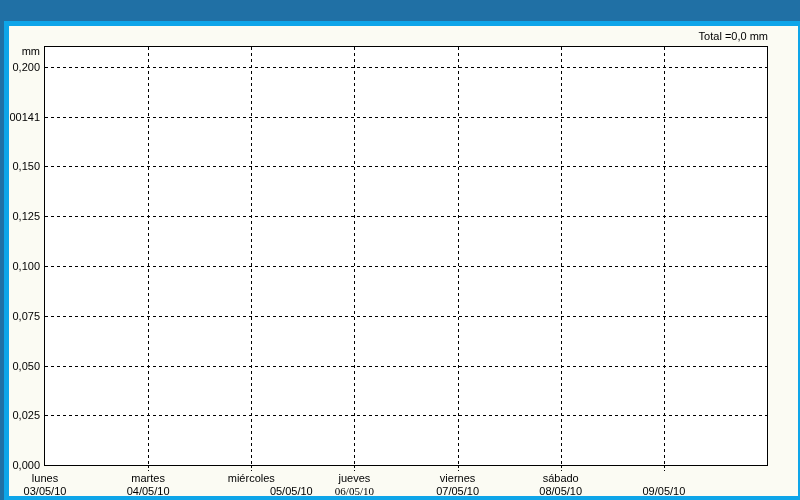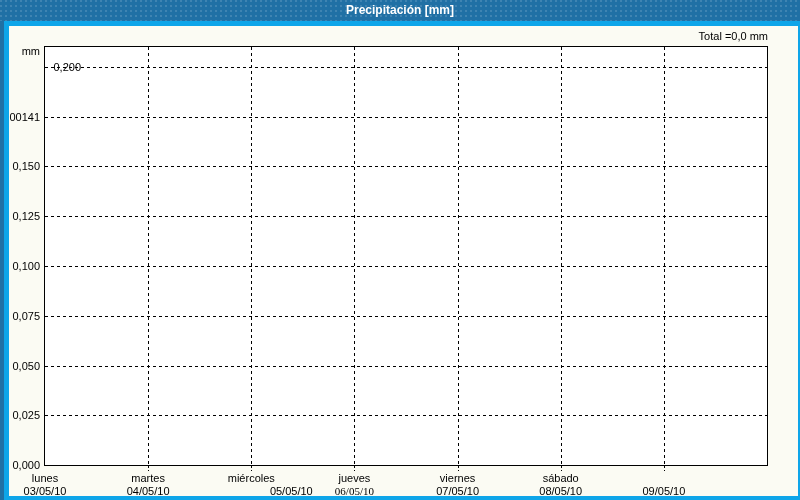--- a/index.html
+++ b/index.html
@@ -89,23 +89,20 @@
     color: #000000;
     white-space: nowrap;
   }
   .daylab  { top: 446px; }
   .datelab { top: 459px; }
 </style>
 </head>
 <body>
 
 <div class="stage">
-  <div class="titlebar">
-    <span>Precipitación [mm]</span>
-  </div>
   <div class="content">
     <div class="total">Total =0,0 mm</div>
     <div class="unit">mm</div>
     <div class="plot" id="plot">
         <div class="hgrid" style="top: 368.2px;"></div>
         <div class="hgrid" style="top: 318.5px;"></div>
         <div class="hgrid" style="top: 268.7px;"></div>
         <div class="hgrid" style="top: 219px;"></div>
         <div class="hgrid" style="top: 169.2px;"></div>
         <div class="hgrid" style="top: 119.4px;"></div>
@@ -120,21 +117,21 @@
       </div>
     <div id="axis-labels">
         <div class="ylab" style="position: absolute; top: 432px;">0,000</div>
         <div class="ylab" style="position: absolute; top: 382.2px;">0,025</div>
         <div class="ylab" style="position: absolute; top: 332.5px;">0,050</div>
         <div class="ylab" style="position: absolute; top: 282.7px;">0,075</div>
         <div class="ylab" style="position: absolute; top: 233px;">0,100</div>
         <div class="ylab" style="position: absolute; top: 183.2px;">0,125</div>
         <div class="ylab" style="position: absolute; top: 133.4px;">0,150</div>
         <div class="ylab" style="position: absolute; top: 83.7px;">00141</div>
-        <div class="ylab" style="position: absolute; top: 33.9px; padding-left: 41px;">0,200</div>
+        <div class="ylab" style="position: absolute; top: 33.9px;">0,200</div>
         <div class="daylab" style="left: 36px;">lunes</div>
         <div class="datelab" style="left: 36px;">03/05/10</div>
         <div class="xtick" style="left: 139.1px; top: 440px;"></div>
         <div class="daylab" style="left: 139.1px;">martes</div>
         <div class="datelab" style="left: 139.1px;">04/05/10</div>
         <div class="xtick" style="left: 242.3px; top: 440px;"></div>
         <div class="daylab" style="left: 242.3px;">miércoles</div>
         <div class="datelab" style="left: 242.3px; margin-left: 40px;">05/05/10</div>
         <div class="xtick" style="left: 345.4px; top: 440px;"></div>
         <div class="daylab" style="left: 345.4px;">jueves</div>

